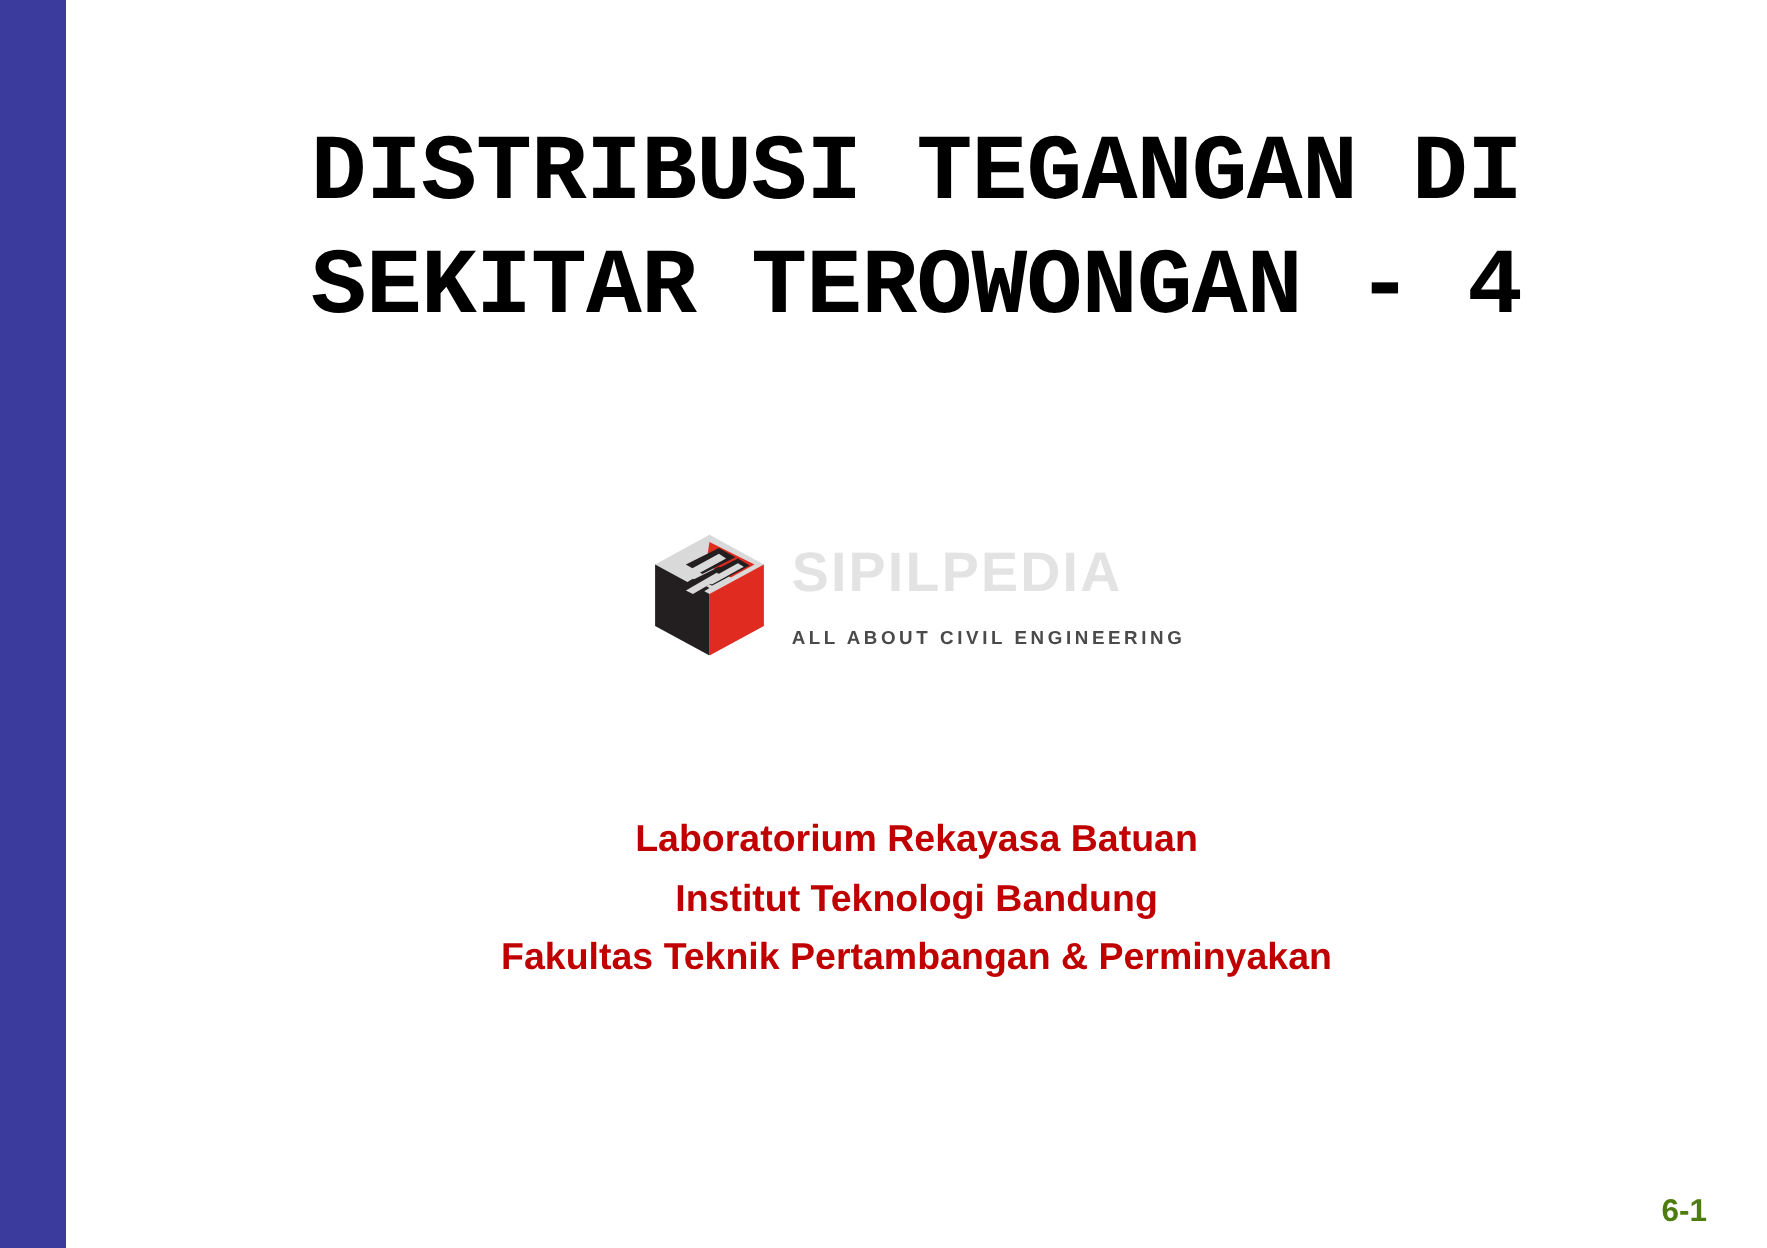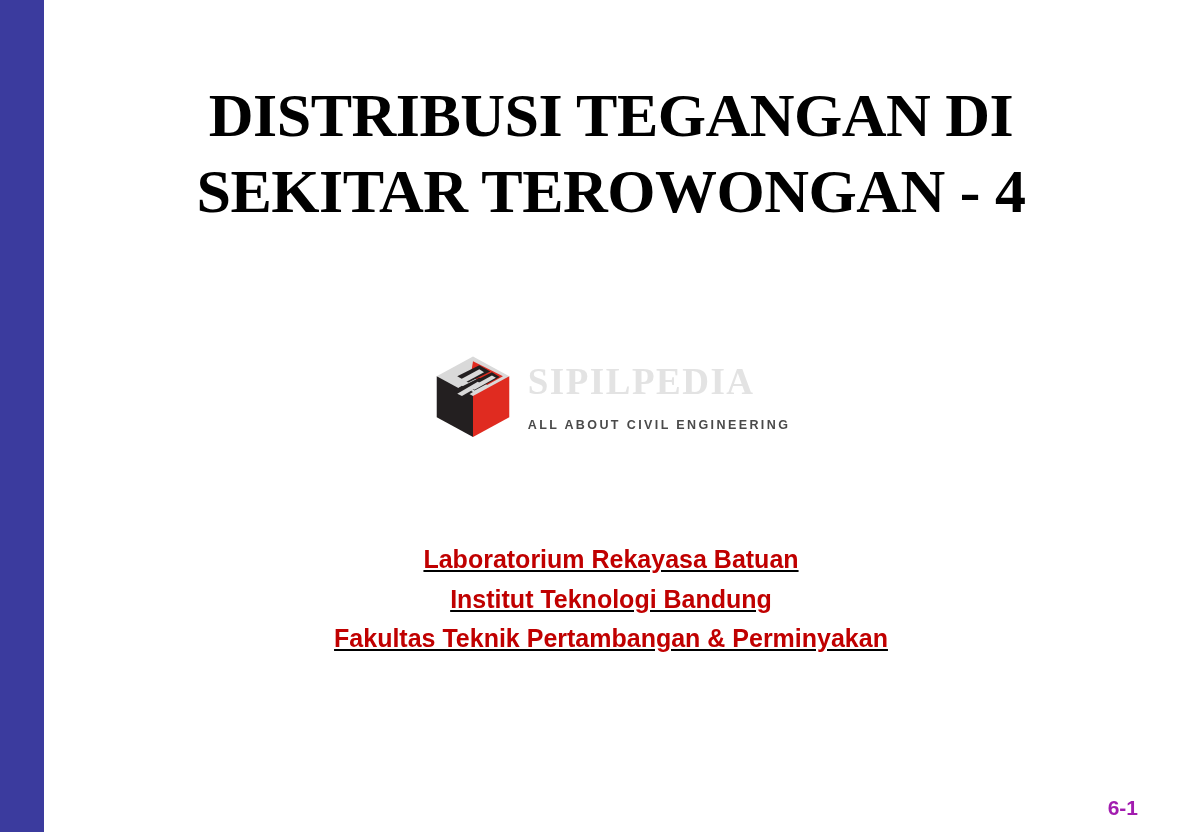--- a/index.html
+++ b/index.html
@@ -63,21 +63,21 @@
   
   .title-block {
     position: absolute;
     left: 60px;
     right: 60px;
     top: 78px;
     text-align: center;
   }
   .title-line {
     color: #000000;
-    font-family: Liberation Serif, serif;
+    font-family: Liberation Mono, monospace;
     font-weight: bold;
     font-size: 62px;
     line-height: 1.22;
     letter-spacing: -0.5px;
     white-space: nowrap;
   }
 
   
   .logo-wrap {
     position: absolute;
@@ -98,21 +98,21 @@
     height: 82px;
     flex: 0 0 82px;
   }
   .logo-text {
     display: flex;
     flex-direction: column;
     justify-content: center;
     padding-top: 4px;
   }
   .logo-word {
-    font-family: Liberation Serif, serif;
+    font-family: Liberation Sans, sans-serif;
     font-weight: bold;
     font-size: 37px;
     letter-spacing: 1.5px;
     color: #e3e3e3;
     line-height: 1.02;
   }
   .logo-tagline {
     font-family: "Liberation Sans", sans-serif;
     font-weight: bold;
     font-size: 12.5px;
@@ -122,37 +122,36 @@
     margin-top: 18px;
   }
 
   
   .affiliation {
     position: absolute;
     left: 0;
     right: 0;
     top: 540px;
     text-align: center;
-    text-decoration: underline;
   }
   .affil-line {
     color: #c00000;
     font-family: "Liberation Sans", sans-serif;
     font-weight: bold;
     font-size: 25px;
     line-height: 1.58;
     white-space: nowrap;
   }
 
   
   .page-number {
     position: absolute;
     right: 40px;
     bottom: 14px;
-    color: #a21caf;
+    color: #4d7c0f;
     font-family: "Liberation Sans", sans-serif;
     font-weight: bold;
     font-size: 21px;
     line-height: 1;
   }
 </style>
 </head>
 <body>
 
 <div class="slide">

